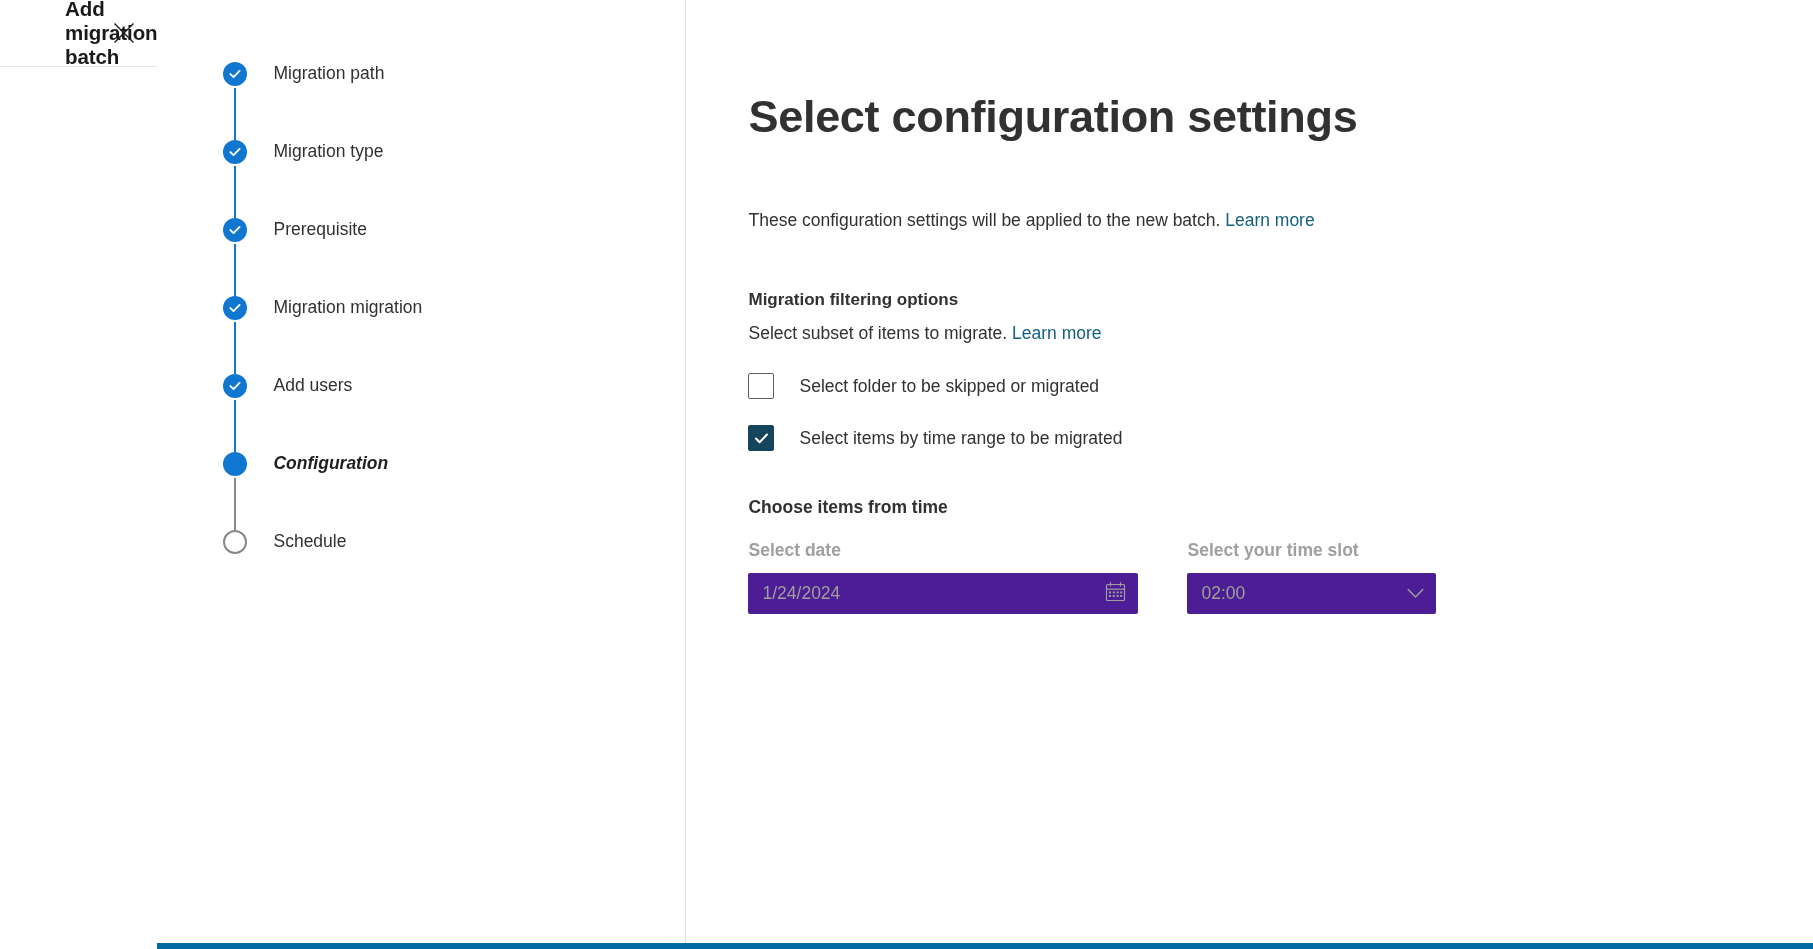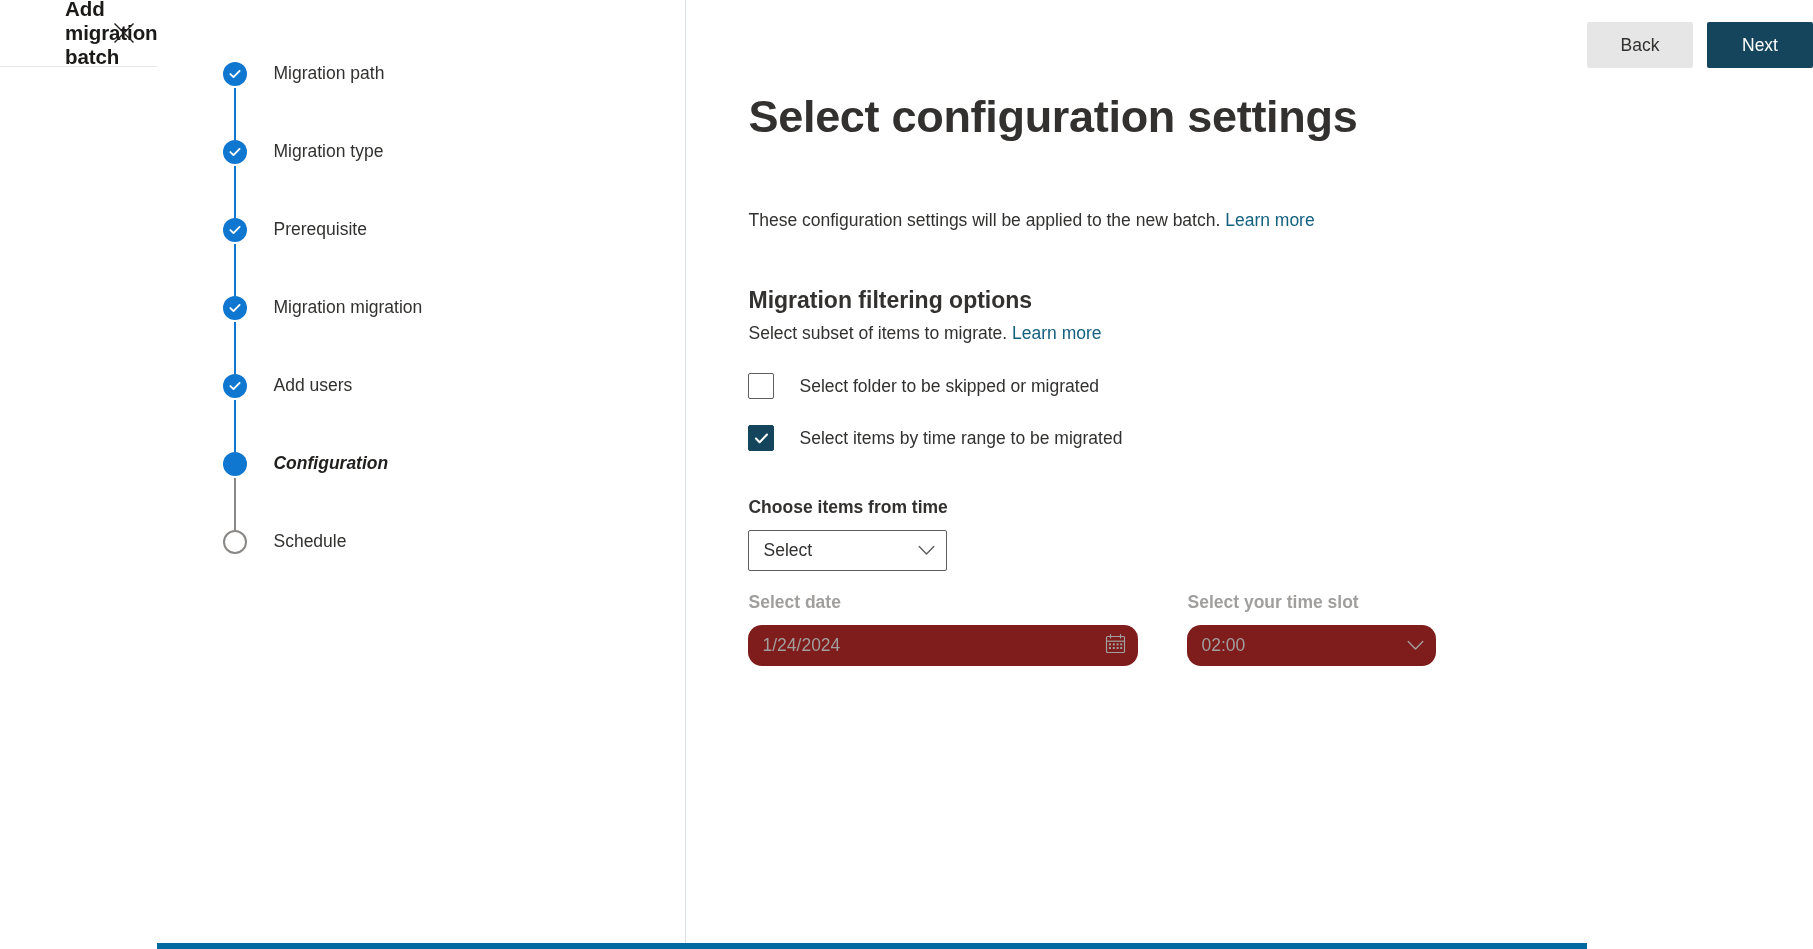--- a/index.html
+++ b/index.html
@@ -139,21 +139,21 @@
     margin-bottom: 56px;
     line-height: 24px;
   }
   .link {
     color: #14607f;
     text-decoration: none;
     cursor: pointer;
   }
 
   .section-title {
-    font-size: 23px;
+    font-size: 17px;
     font-weight: bold;
     color: #323130;
     margin-bottom: 9px;
     line-height: 24px;
   }
   .section-sub {
     font-size: 17.5px;
     color: #323130;
     margin-bottom: 28px;
     line-height: 24px;
@@ -220,23 +220,23 @@
   .row-fields {
     display: flex;
     margin-top: 19px;
   }
   .field-group { margin-right: 24px; }
   .field-group.date { width: 390px; }
   .field-group.time { width: 249px; margin-left: 25px; }
 
   .input-disabled {
     height: 41px;
-    background: #7f1d1d;
+    background: #4c1d95;
     border: 1px solid transparent;
-    border-radius: 14px;
+    border-radius: 2px;
     display: flex;
     align-items: center;
     justify-content: space-between;
     padding: 0 11px 0 13px;
     cursor: default;
   }
   .input-disabled .val {
     font-size: 17.5px;
     color: #a19f9d;
   }
@@ -391,28 +391,20 @@
         <span class="checkbox-box checked">
           <svg width="17" height="17" viewBox="0 0 17 17" aria-hidden="true">
             <path d="M3 8.6 L6.6 12.2 L14 4.6" stroke="#ffffff" stroke-width="2.1" fill="none" stroke-linecap="round" stroke-linejoin="round"></path>
           </svg>
         </span>
         <span class="checkbox-label">Select items by time range to be migrated</span>
       </label>
 
       <div style="margin-top:44px;">
         <div class="field-label">Choose items from time</div>
-        <div class="dropdown">
-          <span class="dropdown-value">Select</span>
-          <span class="chev">
-            <svg width="17" height="11" viewBox="0 0 17 11" aria-hidden="true">
-              <path d="M1.2 1.5 L8.5 9 L15.8 1.5" stroke="#605e5c" stroke-width="1.4" fill="none" stroke-linecap="round" stroke-linejoin="round"></path>
-            </svg>
-          </span>
-        </div>
       </div>
 
       <div class="row-fields">
 
         <div class="field-group date">
           <div class="field-label disabled">Select date</div>
           <div class="input-disabled">
             <span class="val">1/24/2024</span>
             <span>
               <svg width="21" height="21" viewBox="0 0 21 21" aria-hidden="true">
@@ -444,18 +436,14 @@
               </svg>
             </span>
           </div>
         </div>
 
       </div>
 
     </main>
   </div>
 
-  <div class="footer">
-    <button class="btn btn-secondary">Back</button>
-    <button class="btn btn-primary">Next</button>
-  </div>
 
 </div>
 
 </body></html>

